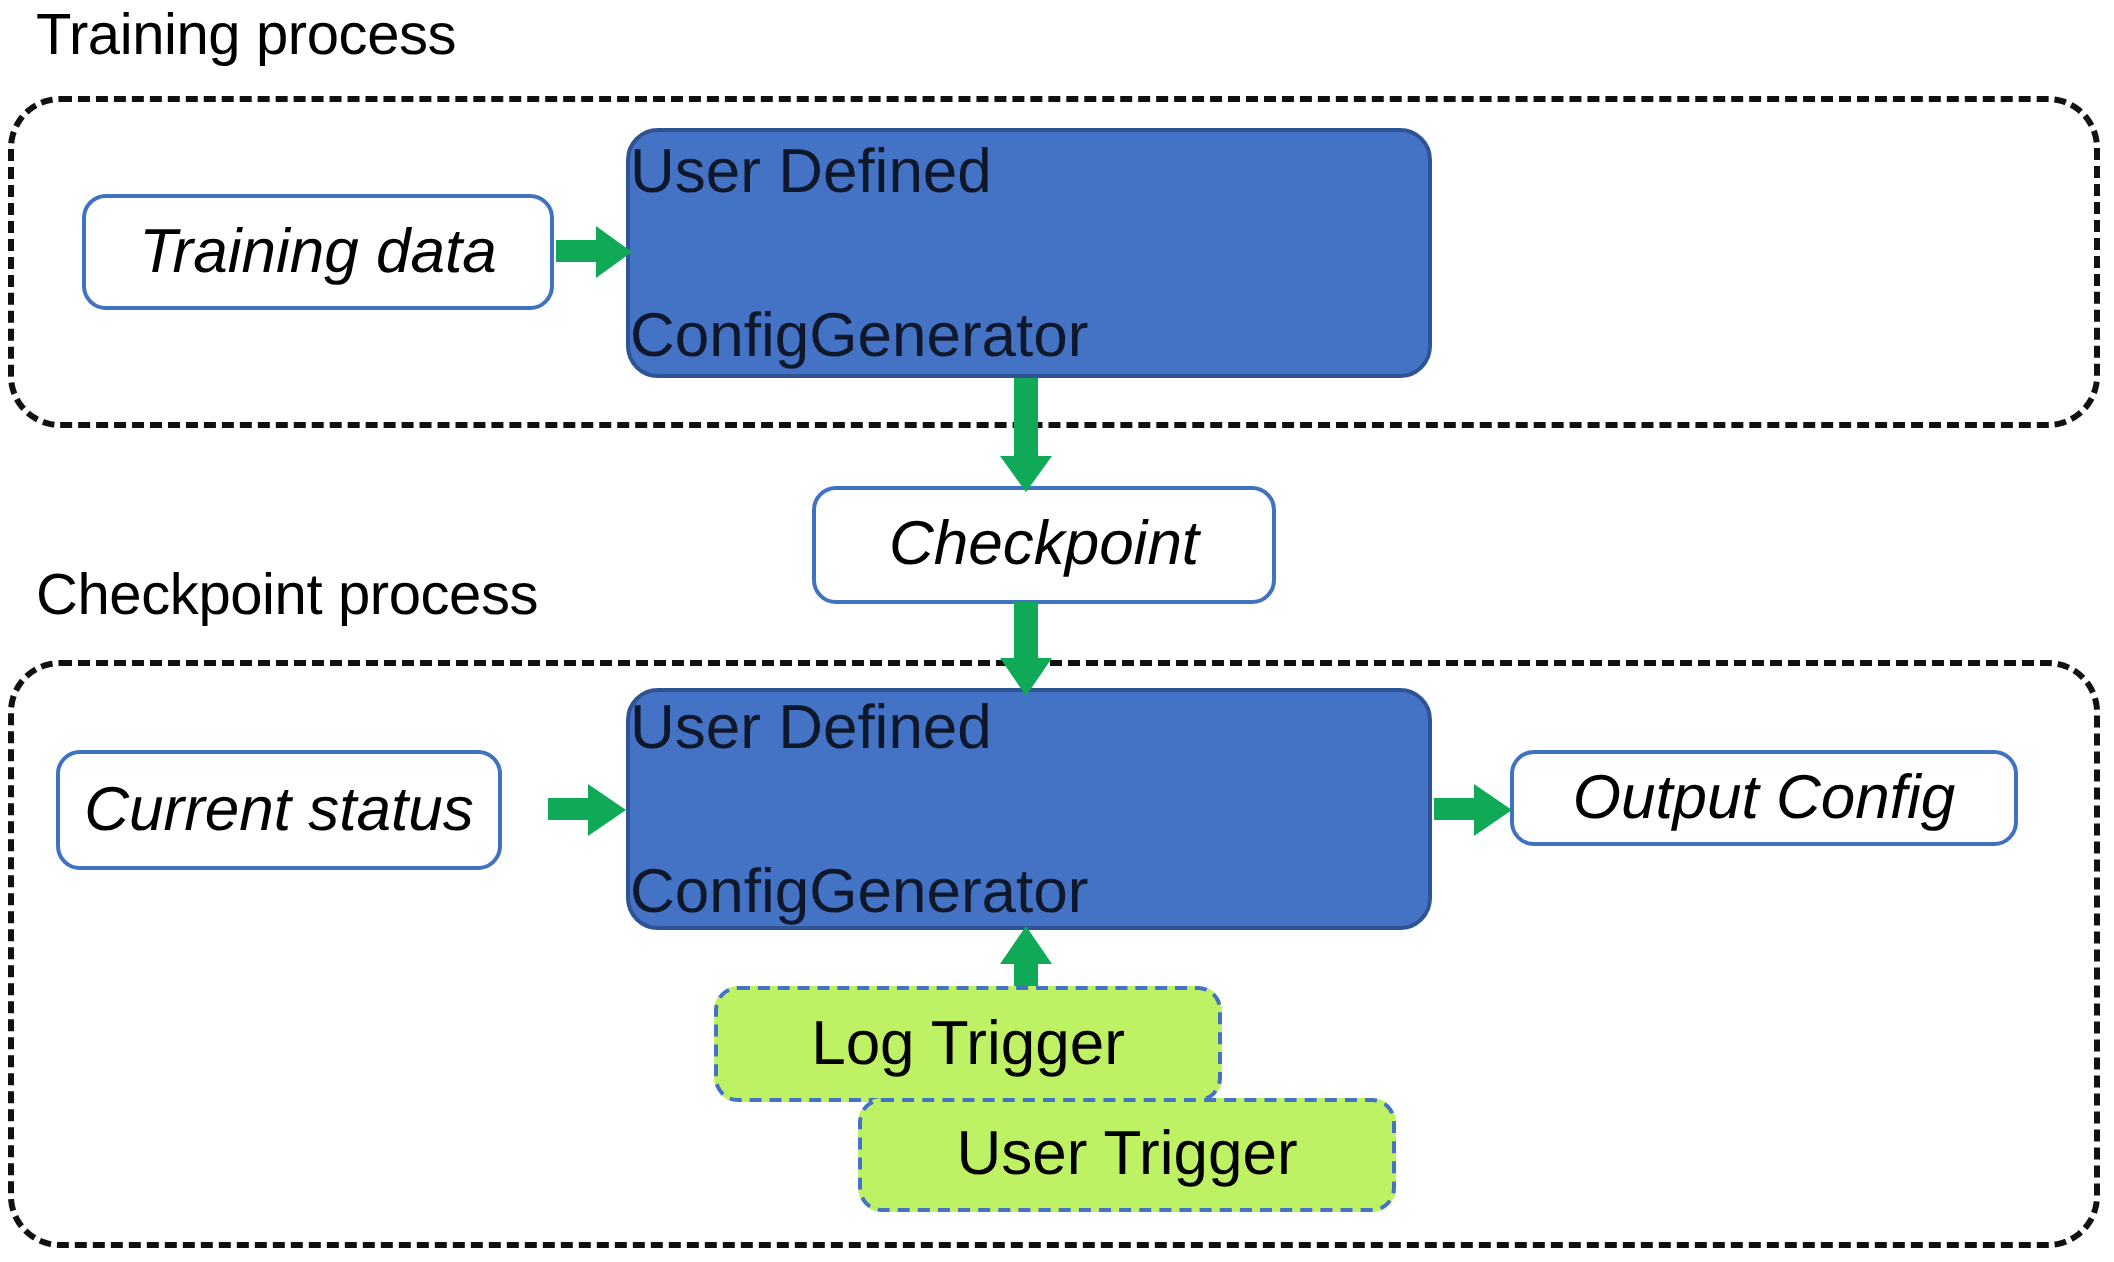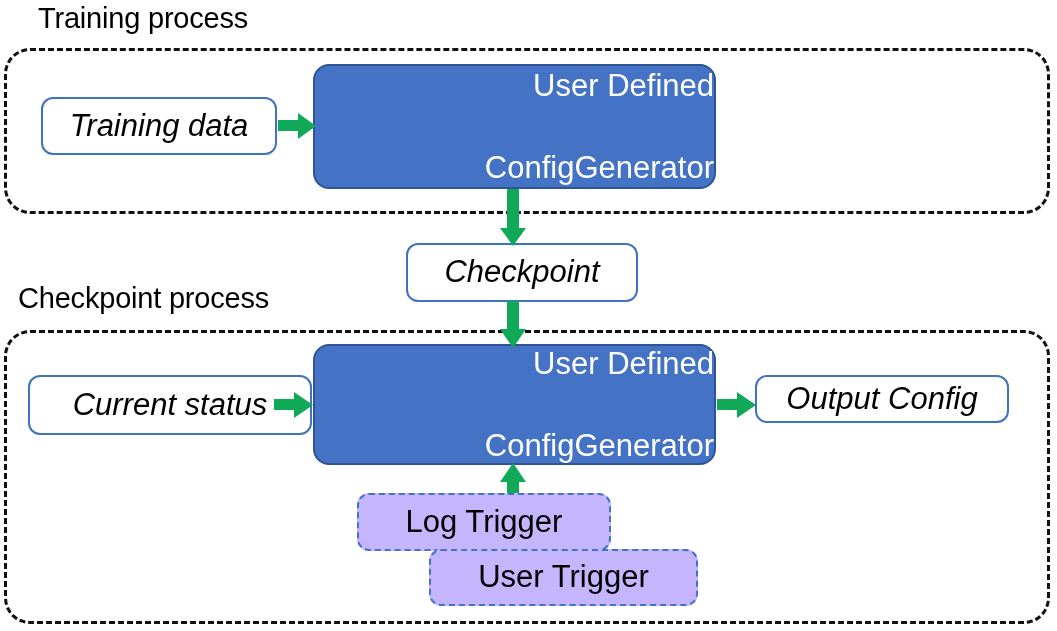--- a/index.html
+++ b/index.html
@@ -23,21 +23,21 @@
 
   
   .section-caption {
     position: absolute;
     font-size: 29px;
     line-height: 1;
     color: #000000;
     white-space: nowrap;
     letter-spacing: -0.2px;
   }
-  #caption-training  { left: 18px;  top: 4px; margin-left: 20px;   }
+  #caption-training  { left: 18px;  top: 4px;   }
   #caption-inference { left: 18px;  top: 284px; }
 
   
   .process-container {
     position: absolute;
     border: 3px dashed #111111;
     border-radius: 26px;
     box-sizing: border-box;
     background: transparent;
   }
@@ -57,49 +57,49 @@
     text-align: center;
     font-size: 31px;
     line-height: 1.12;
     color: #000000;
     white-space: nowrap;
     font-style: italic;
   }
 
   #box-training-data { left: 41px;  top: 97px;  width: 236px; height: 58px; }
   #box-checkpoint    { left: 406px; top: 243px; width: 232px; height: 59px; }
-  #box-current-status{ left: 28px;  top: 375px; width: 284px; height: 60px; }
+  #box-current-status{ left: 28px;  top: 375px; width: 223px; height: 60px; }
   #box-output-config { left: 755px; top: 375px; width: 254px; height: 48px; }
 
   
   .node-blue {
     position: absolute;
     box-sizing: border-box;
     background: #4472C4;
     border: 2px solid #2E5496;
     border-radius: 16px;
     display: flex;
     flex-direction: column;
-    align-items: flex-end;
+    align-items: flex-start;
     justify-content: center;
     text-align: center;
-    color: #ffffff;
+    color: #0f172a;
     font-size: 31px;
     line-height: 1.22;
     white-space: nowrap;
     gap: 44px;
   }
   #box-generator-training  { left: 313px; top: 64px;  width: 403px; height: 125px; }
   #box-generator-inference { left: 313px; top: 344px; width: 403px; height: 121px; }
 
   
   .trigger-box {
     position: absolute;
     box-sizing: border-box;
-    background: #c4b5fd;
+    background: #bef264;
     border: 2.5px dashed #4472C4;
     border-radius: 12px;
     display: flex;
     align-items: center;
     justify-content: center;
     text-align: center;
     font-size: 31px;
     line-height: 1.12;
     color: #000000;
     white-space: nowrap;

